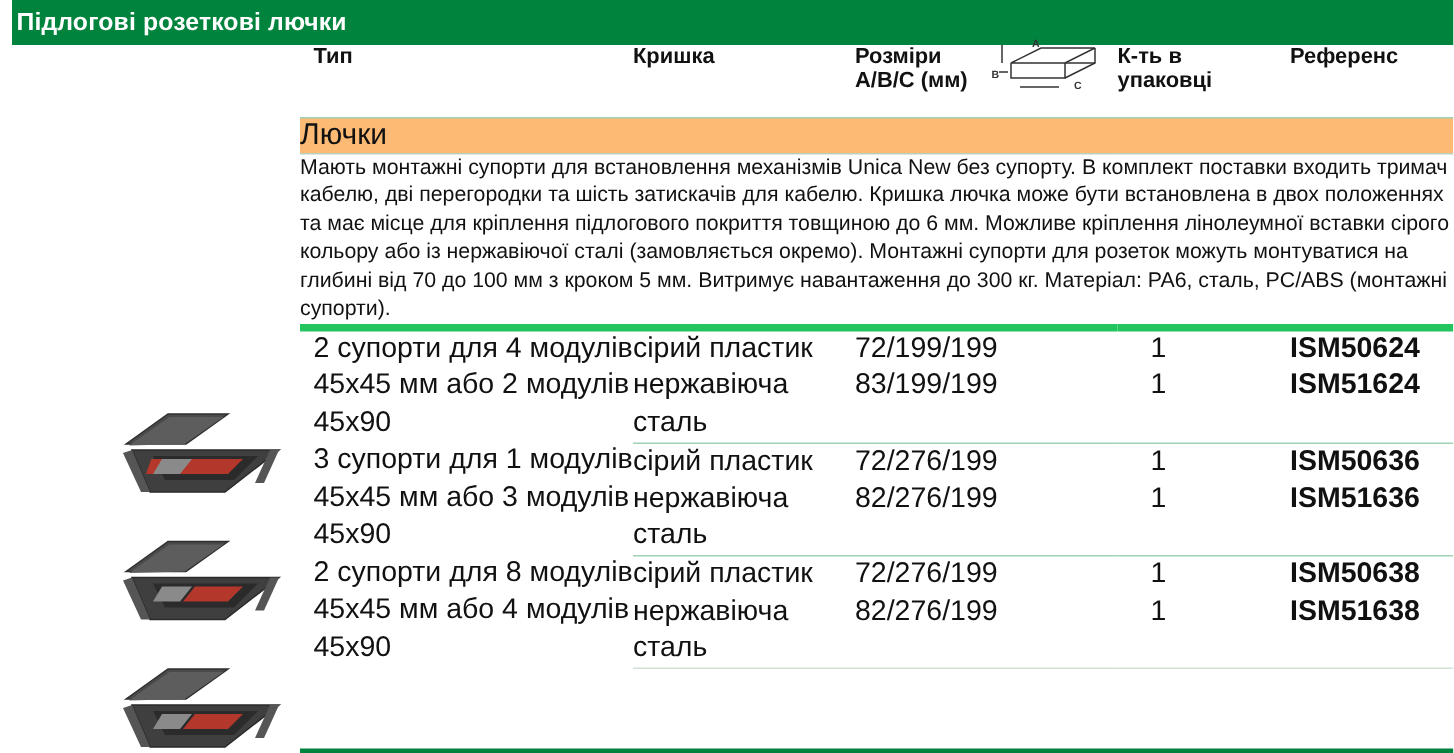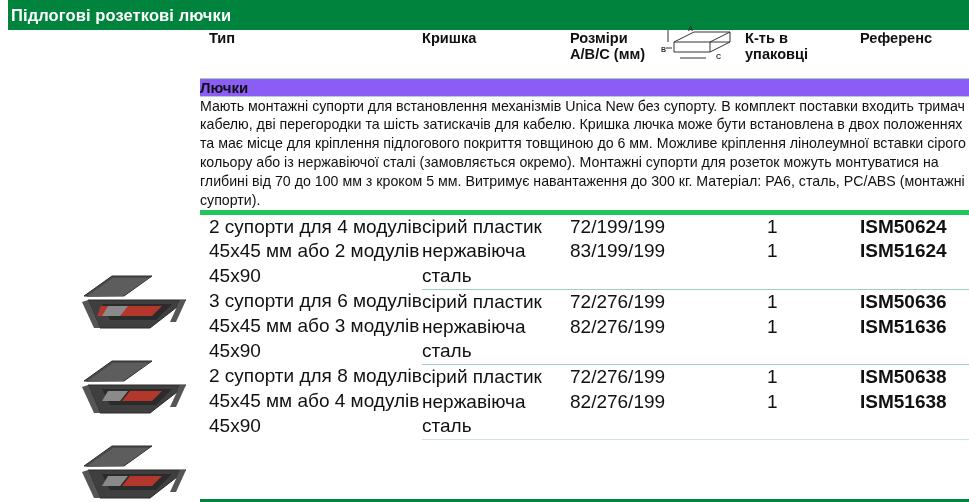--- a/index.html
+++ b/index.html
@@ -91,23 +91,23 @@
   .size-head {
     position: relative;
     display: block;
   }
   .size-head .diagram {
     position: absolute;
     left: 90px;
     top: -4px;
   }
   .subhead-row td {
-    background: #8b5cf6;
-    font-weight: bold;
-    font-size: 15px;
+    background: #fdba74;
+    font-weight: normal;
+    font-size: 20px;
     padding: 6px 9px 7px 9px;
     border-bottom: 1px solid #b9cfbd;
   }
   .desc-row td {
     padding: 9px 12px 11px 9px;
     font-size: 14.2px;
     line-height: 1.33;
     text-align: justify;
     border-bottom: 5px solid #22c55e;
     color: #111;
@@ -243,21 +243,21 @@
           <td class="c-ref">ISM50624</td>
         </tr>
         <tr class="data-row row-sep">
           <td class="c-color">нержавіюча сталь</td>
           <td class="c-size">83/199/199</td>
           <td class="c-qty">1</td>
           <td class="c-ref">ISM51624</td>
         </tr>
 
         <tr class="data-row">
-          <td class="c-type" rowspan="2">3 супорти для 6 модулів 45х45 мм або 3 модулів 45х90</td>
+          <td class="c-type" rowspan="2">3 супорти для 1 модулів 45х45 мм або 3 модулів 45х90</td>
           <td class="c-color">сірий пластик</td>
           <td class="c-size">72/276/199</td>
           <td class="c-qty">1</td>
           <td class="c-ref">ISM50636</td>
         </tr>
         <tr class="data-row row-sep">
           <td class="c-color">нержавіюча сталь</td>
           <td class="c-size">82/276/199</td>
           <td class="c-qty">1</td>
           <td class="c-ref">ISM51636</td>

